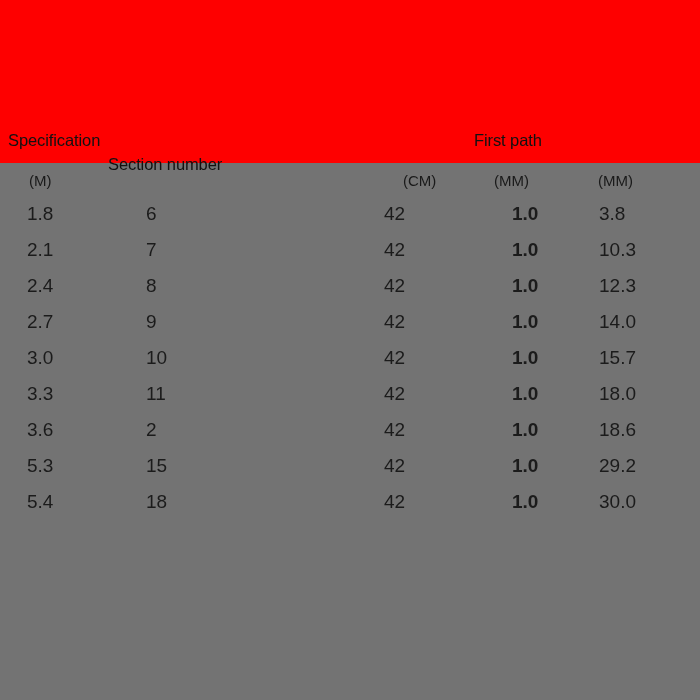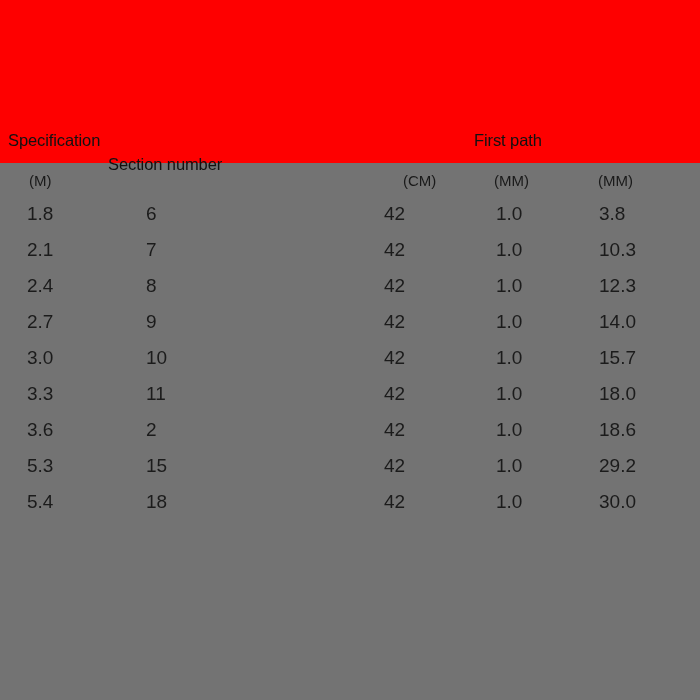--- a/index.html
+++ b/index.html
@@ -105,21 +105,21 @@
     font-family: "Liberation Sans", sans-serif;
     font-size: 19px;
     color: #1b1b1b;
     white-space: nowrap;
     line-height: 28px;
   }
 
   .data-cell.c0 { left: 27px; }
   .data-cell.c1 { left: 146px; }
   .data-cell.c2 { left: 384px; }
-  .data-cell.c3 { left: 496px; }
+  .data-cell.c3 { left: 512px; font-weight: bold; }
   .data-cell.c4 { left: 599px; }
 </style>
 </head>
 <body>
 
 <div id="spec-table">
 
   <div class="header-band"></div>
 
   <div class="header-row">

